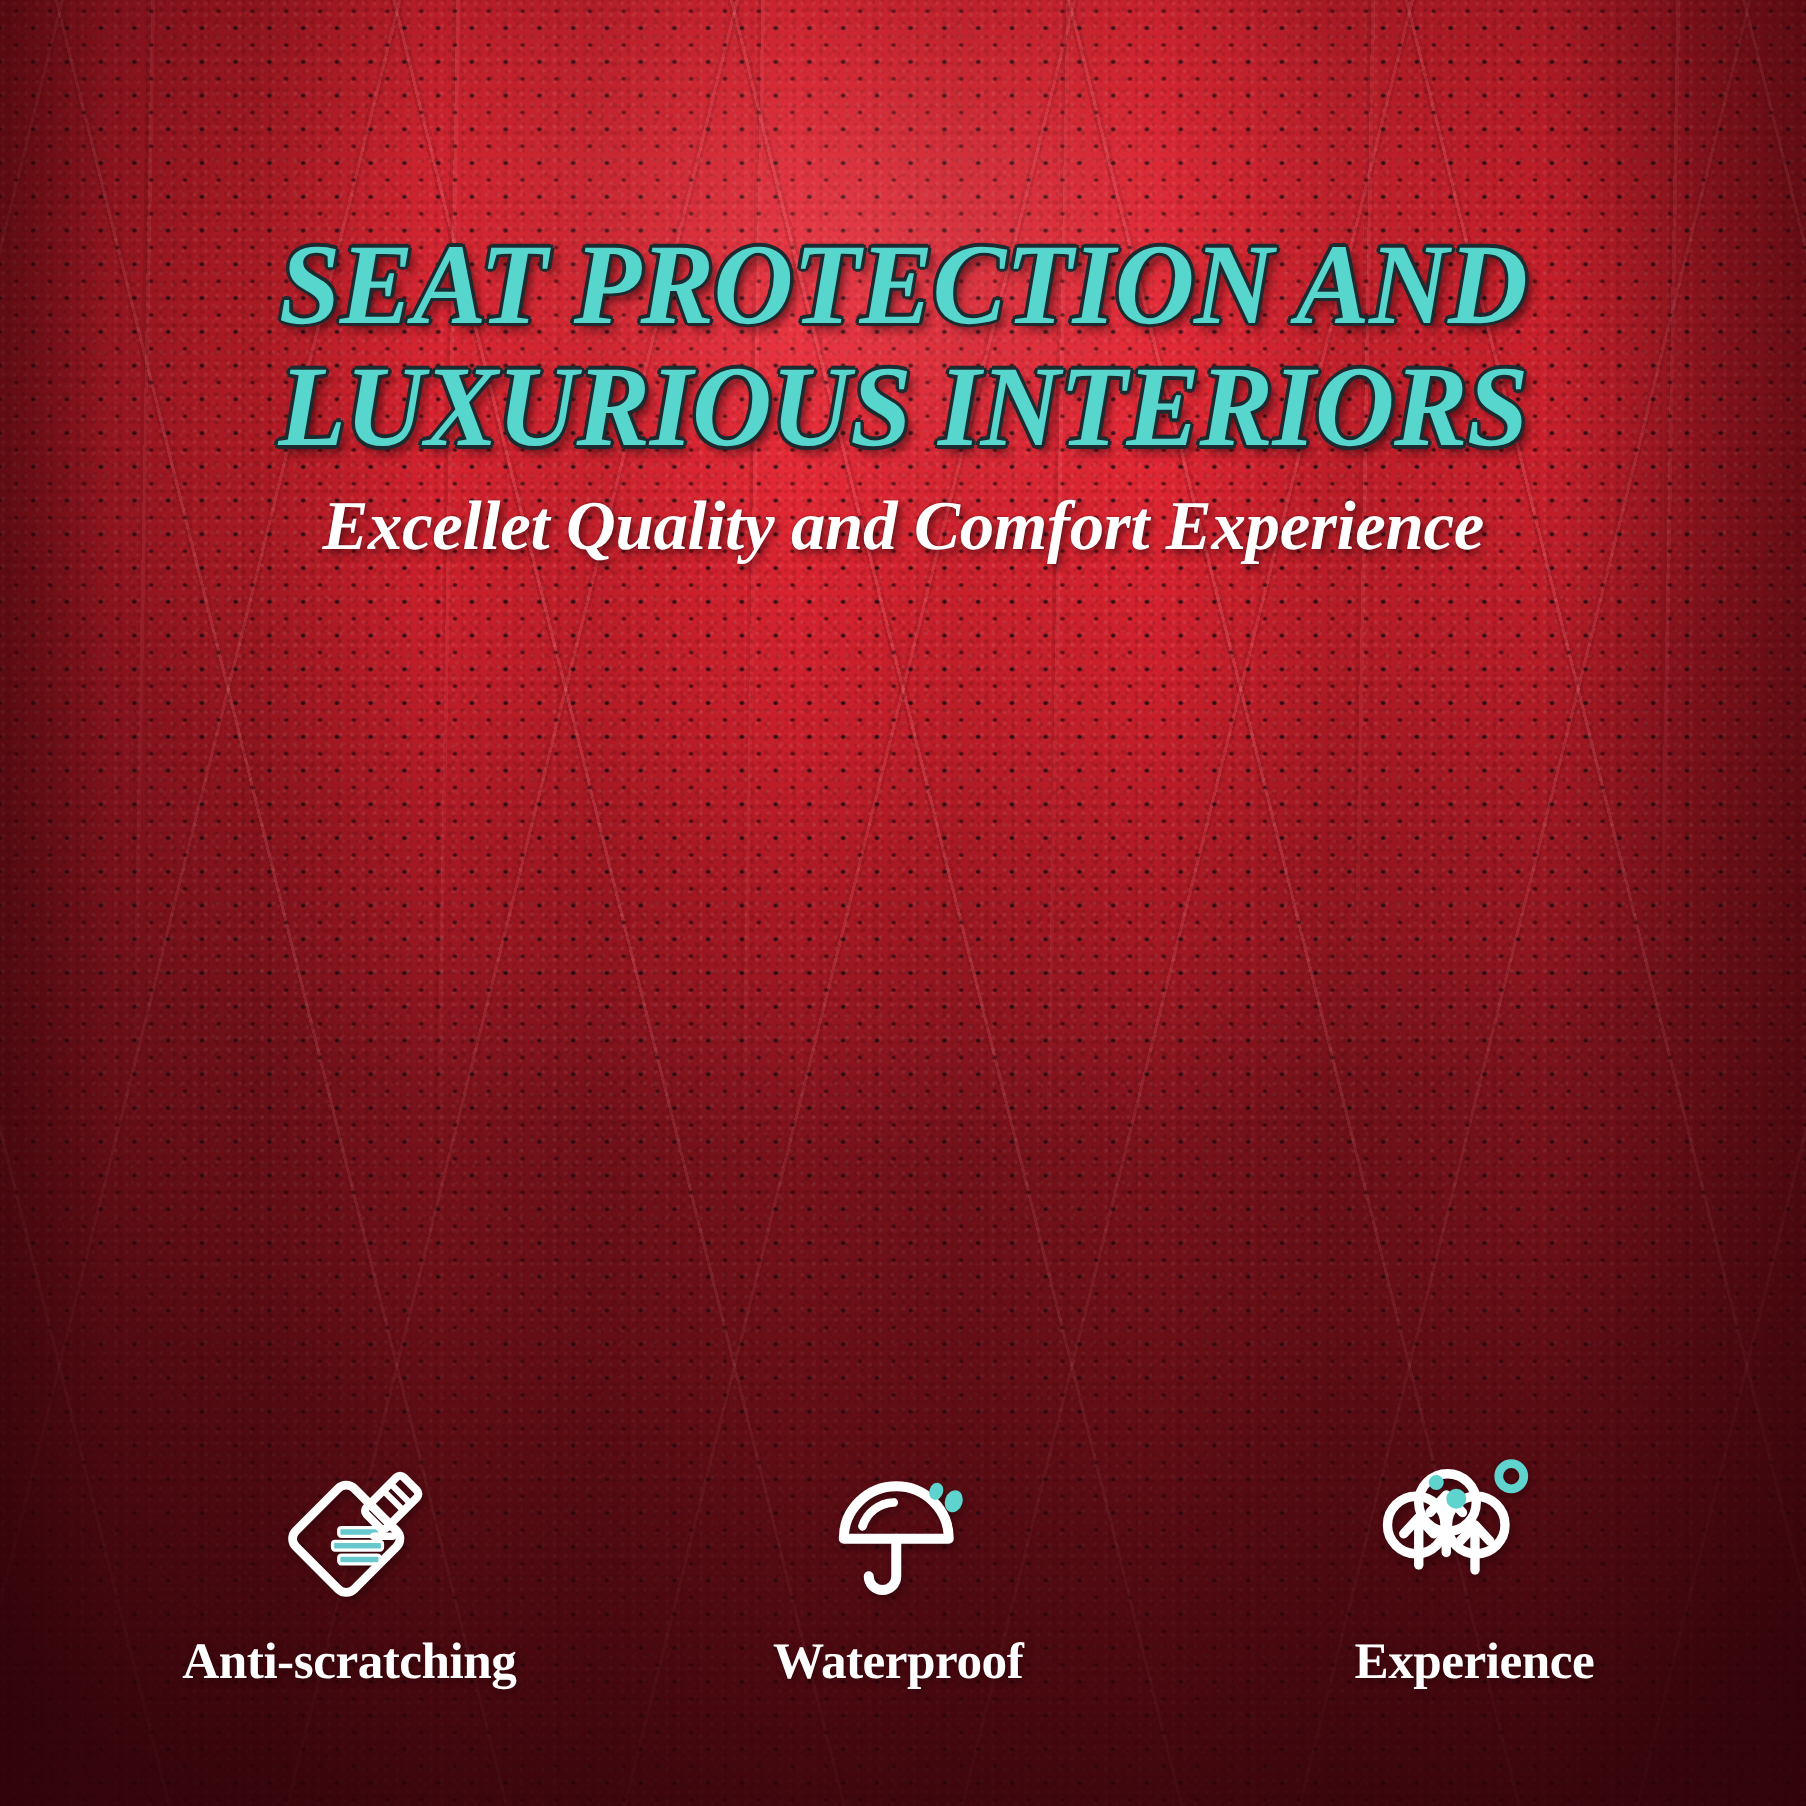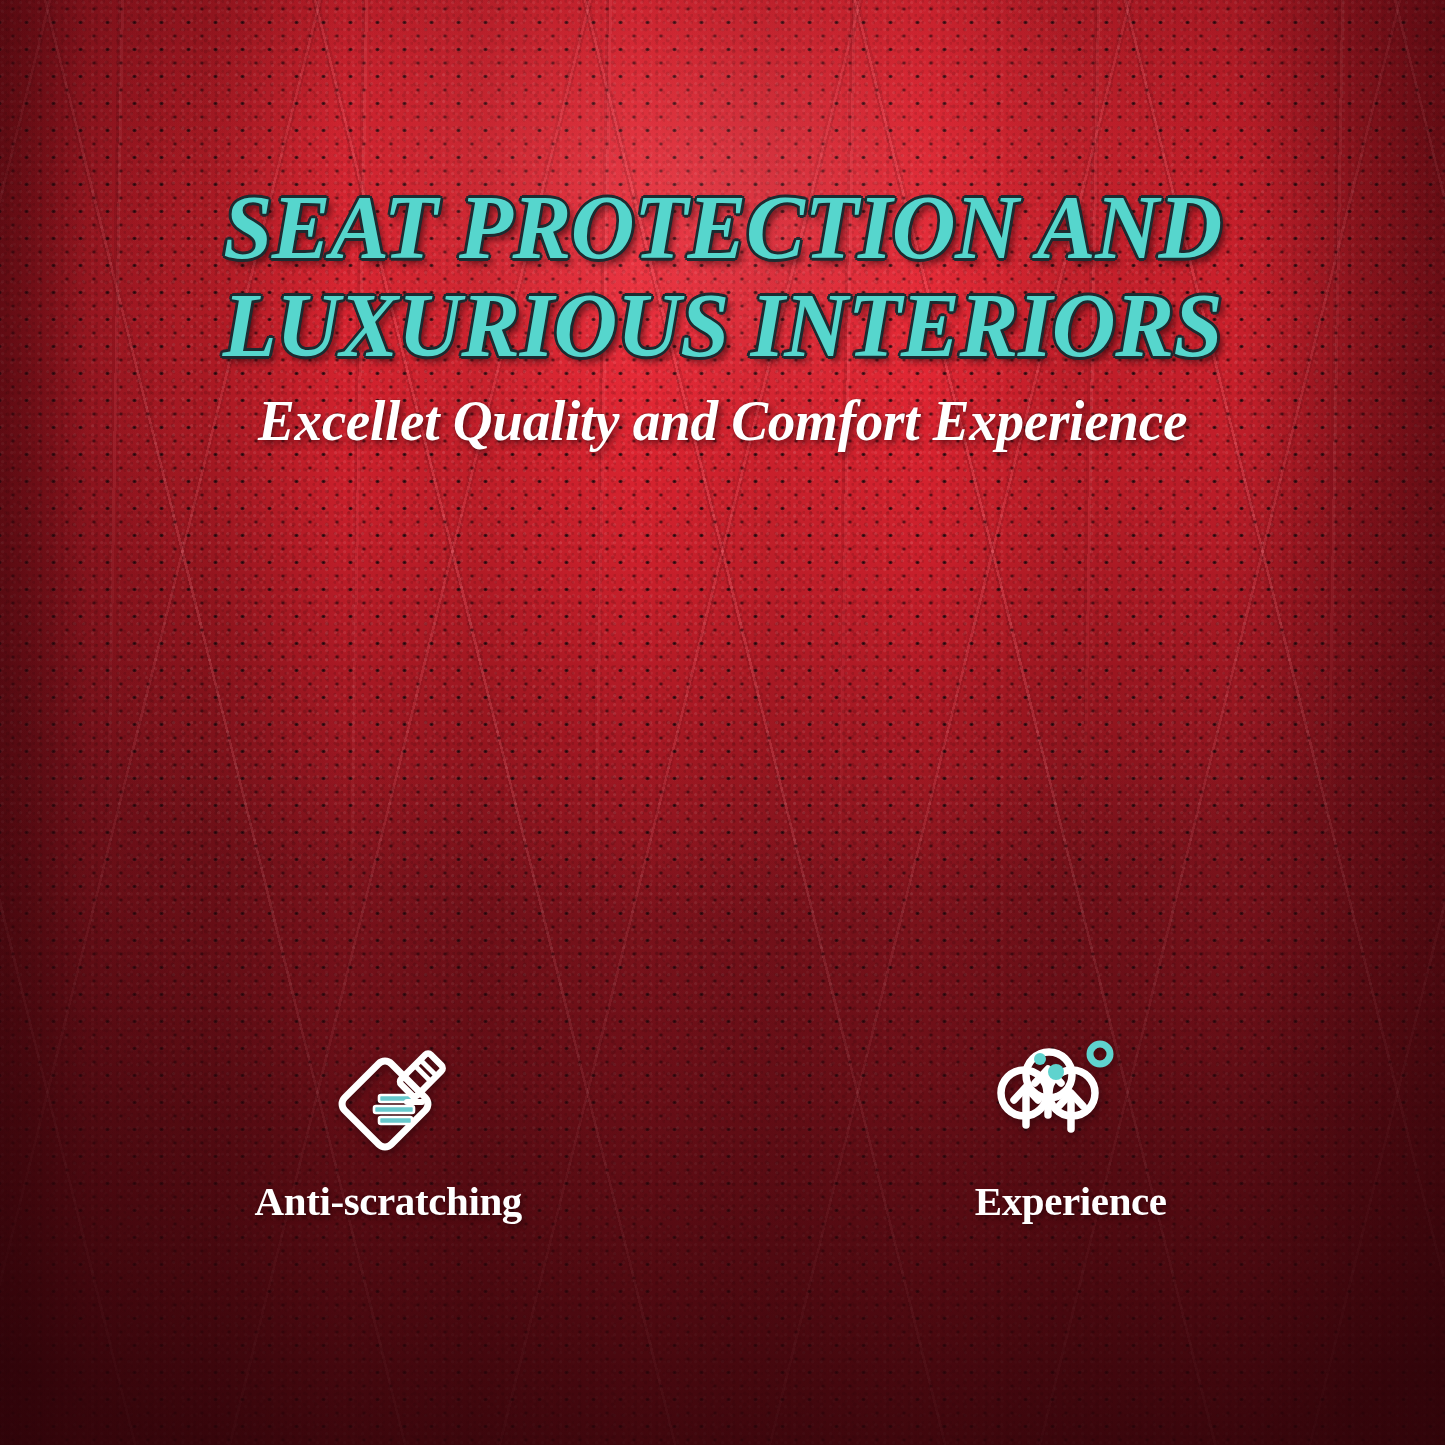--- a/index.html
+++ b/index.html
@@ -142,21 +142,21 @@
     transform:scaleX(.985);
     text-shadow:3px 4px 6px rgba(40,4,10,.55), 0 0 2px rgba(40,4,10,.35);
     white-space:nowrap;
     z-index:8;
   }
 
   
   #features{
     position:absolute;
     left:70px;right:70px;
-    top:1048px;
+    top:1175px;
     display:flex;
     z-index:8;
   }
   .feature{
     flex:1 1 0;
     display:flex;
     flex-direction:column;
     align-items:center;
     justify-content:flex-end;
   }
@@ -224,20 +224,36 @@
             <rect x="63" y="14" width="42" height="23" rx="4" stroke="#ffffff" stroke-width="6.5" fill="none"></rect>
             <line x1="86" y1="16" x2="86" y2="35" stroke="#ffffff" stroke-width="5"></line>
             <line x1="94" y1="16" x2="94" y2="35" stroke="#ffffff" stroke-width="5"></line>
           </g>
           <path d="M69 52 L84 52" stroke="#ffffff" stroke-width="6" stroke-linecap="round"></path>
         </svg>
       </div>
       <div class="feature-label">Anti-scratching</div>
     </div>
 
+    <div class="feature" id="feature-1">
+      <div class="feature-icon">
+        <svg width="112" height="106" viewBox="0 0 112 106" fill="none">
+
+          <path d="M12 54 A42 42 0 0 1 96 54 Z" stroke="#ffffff" stroke-width="8" stroke-linejoin="round" fill="none"></path>
+
+          <path d="M27 44 A27 27 0 0 1 52 25" stroke="#ffffff" stroke-width="7" stroke-linecap="round" fill="none"></path>
+
+          <path d="M54 54 L54 84 A11 11 0 0 1 32 84" stroke="#ffffff" stroke-width="8" stroke-linecap="round" fill="none"></path>
+
+          <ellipse cx="86" cy="16" rx="5.5" ry="7" fill="#5fd3ce" transform="rotate(18 86 16)"></ellipse>
+          <ellipse cx="100" cy="24" rx="7" ry="9" fill="#5fd3ce" transform="rotate(18 100 24)"></ellipse>
+        </svg>
+      </div>
+      <div class="feature-label">Waterproof</div>
+    </div>
 
 
     <div class="feature" id="feature-3">
       <div class="feature-icon">
         <svg width="118" height="112" viewBox="0 0 118 112" fill="none">
 
           <circle cx="28" cy="56" r="23" stroke="#ffffff" stroke-width="7.5" fill="none"></circle>
           <circle cx="53" cy="38" r="23" stroke="#ffffff" stroke-width="7.5" fill="none"></circle>
           <circle cx="76" cy="56" r="23" stroke="#ffffff" stroke-width="7.5" fill="none"></circle>
 

